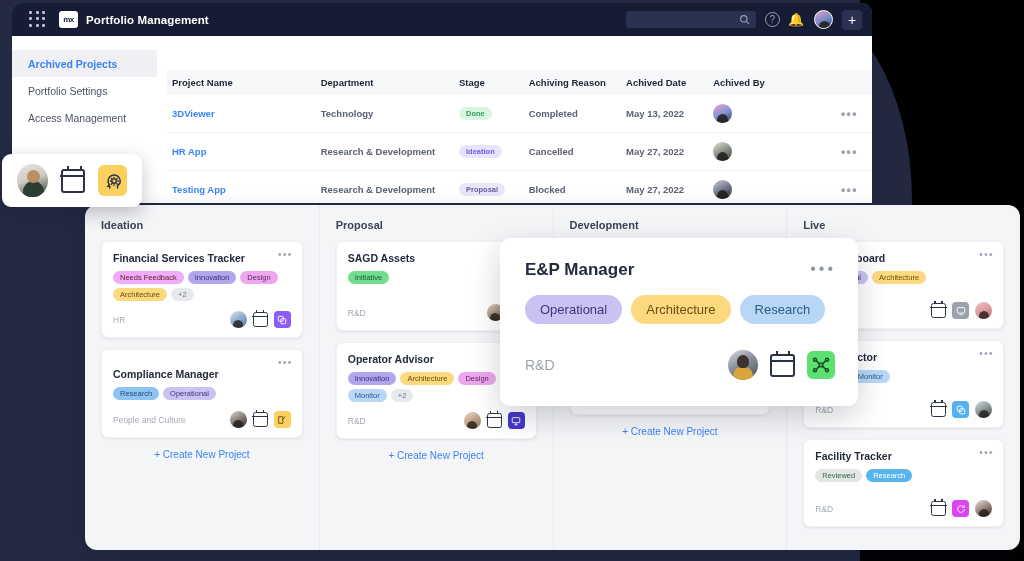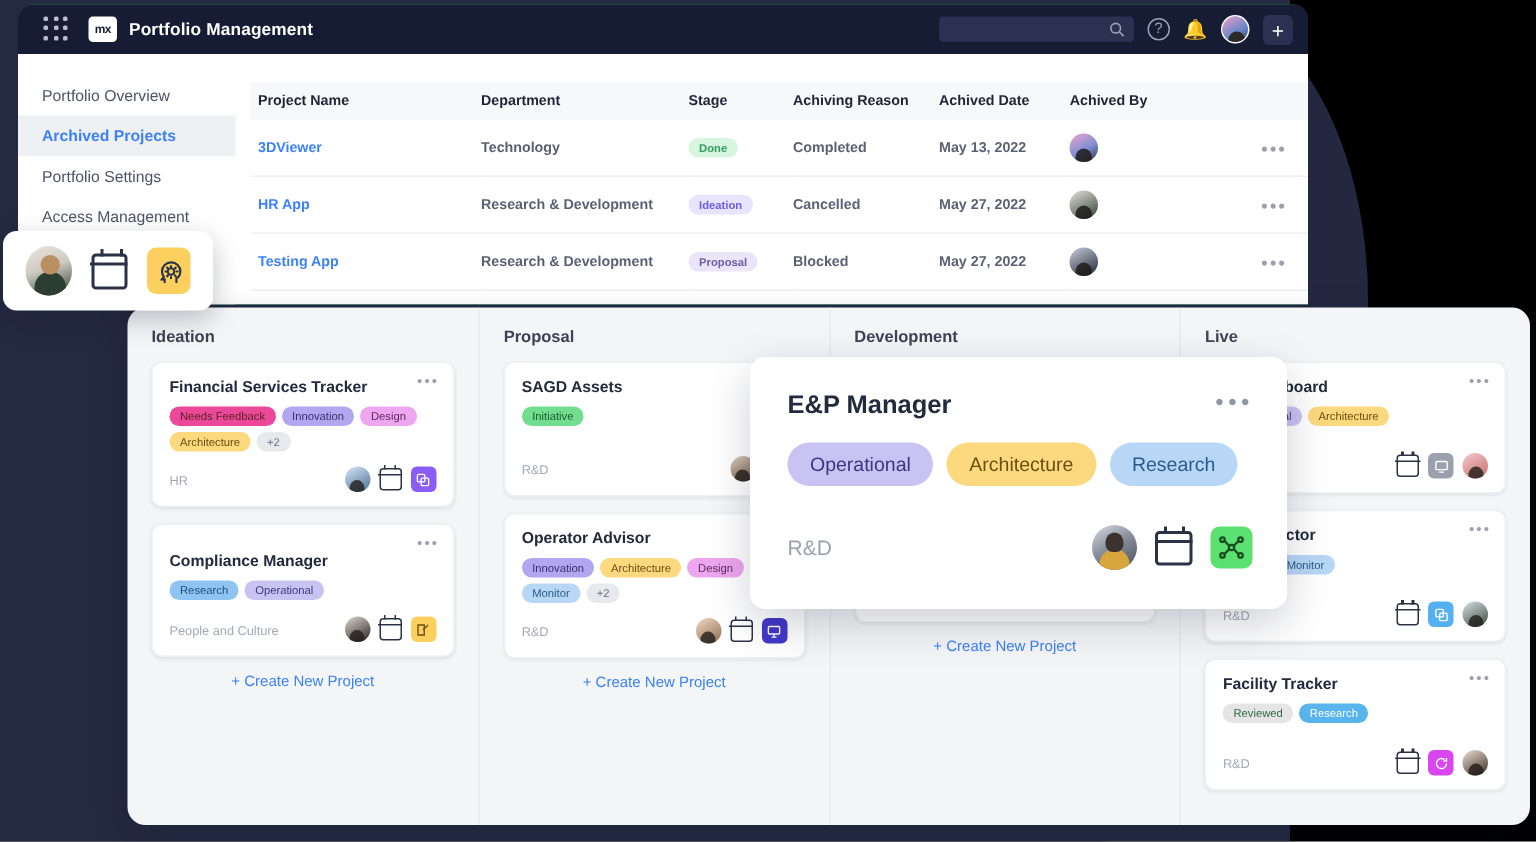--- a/index.html
+++ b/index.html
@@ -64,21 +64,21 @@
   .sidebar{width:145px;background:#fff;padding-top:14px;}
   .side-item{height:27px;display:flex;align-items:center;padding-left:16px;
      font-size:10.5px;color:#4c5468;cursor:pointer;}
   .side-item.active{background:#eef0f3;color:#3b82f6;font-weight:600;}
   .content{flex:1;padding:10px 0 0 10px;}
   .search-wrap{position:relative;width:325px;}
   .search-inp{width:325px;height:23px;border:1px solid #e3e6ec;border-radius:4px;
     font-size:9.5px;color:#a5abb8;padding:0 26px 0 9px;outline:none;font-family:"Liberation Sans",sans-serif;background:#fff;}
   .search-ico{position:absolute;right:9px;top:5px;color:#b4bac6;font-size:10px;}
 
-  table{width:705px;border-collapse:collapse;margin-top:9px;font-size:9.5px;}
+  table{width:705px;border-collapse:collapse;margin-top:24px;font-size:9.5px;}
   thead th{background:#f7f8fa;color:#1e2436;font-weight:bold;font-size:9.5px;
      text-align:left;padding:7px 0 7px 0;}
   tbody td{padding:9px 0;border-bottom:1px solid #eef0f3;color:#5a6173;font-size:9.5px;vertical-align:middle;font-weight:bold;}
   .link{color:#3b82f6;}
   .col1{width:150px;padding-left:5px;} .col2{width:135px;} .col3{width:68px;}
   .col4{width:95px;} .col5{width:85px;} .col6{width:95px;} .col7{width:60px;text-align:right;padding-right:14px;}
   .chip{display:inline-block;padding:2px 7px;border-radius:9px;font-size:7.5px;}
   .chip.done{background:#d8f5e0;color:#2f9e5f;}
   .chip.ideation{background:#e8e4fb;color:#6b5ce7;}
   .chip.proposal{background:#eae6f9;color:#6e5ba6;}
@@ -101,21 +101,21 @@
   .kcol + .kcol{border-left:1px solid #e8eaee;}
   .kcol-title{font-size:11px;font-weight:bold;color:#3c4355;margin-bottom:10px;}
   .card{
     background:#fff;border-radius:7px;padding:10px 11px 9px 11px;margin-bottom:11px;
     box-shadow:0 1px 3px rgba(20,26,48,.09); position:relative; border:1px solid #f0f1f4;
   }
   .card-title{font-size:10.5px;font-weight:bold;color:#222a3d;margin-bottom:7px;padding-right:18px;}
   .card-dots{position:absolute;right:9px;top:7px;color:#9aa0ad;letter-spacing:1.4px;font-size:10px;cursor:pointer;}
   .tags{display:flex;flex-wrap:wrap;gap:4px;margin-bottom:6px;}
   .tag{padding:2px 7px;border-radius:9px;font-size:7.5px;white-space:nowrap;}
-  .t-red{background:#ec4899;color:#5c2326;}
+  .t-red{background:#f0abfc;color:#5c2326;}
   .t-purple{background:#b3a6f0;color:#3a2f6e;}
   .t-pink{background:#eda6ef;color:#5f2a61;}
   .t-yellow{background:#fcd87e;color:#6b4f12;}
   .t-grey{background:#e7e9ed;color:#6b7285;}
   .t-blue{background:#8fc3f2;color:#1d4e78;}
   .t-lilac{background:#c9c3f3;color:#3f3580;}
   .t-green{background:#72dd8e;color:#1d5c32;}
   .t-lblue{background:#b8d7f7;color:#2a5b8c;}
   .t-pgreen{background:#e5e5e5;color:#2f6b44;}
   .t-sblue{background:#58b4ec;color:#fff;}
@@ -222,21 +222,20 @@
       </div>
       <div class="icon-circ">?</div>
       <div class="bell">🔔</div>
       <div class="avatar-top"></div>
       <div class="plus-btn">+</div>
     </div>
   </div>
 
   <div class="app-body">
     <div class="sidebar">
-      <div class="side-item">Portfolio Overview</div>
       <div class="side-item active">Archived Projects</div>
       <div class="side-item">Portfolio Settings</div>
       <div class="side-item">Access Management</div>
     </div>
 
     <div class="content">
 
       <table>
         <thead>
           <tr>

